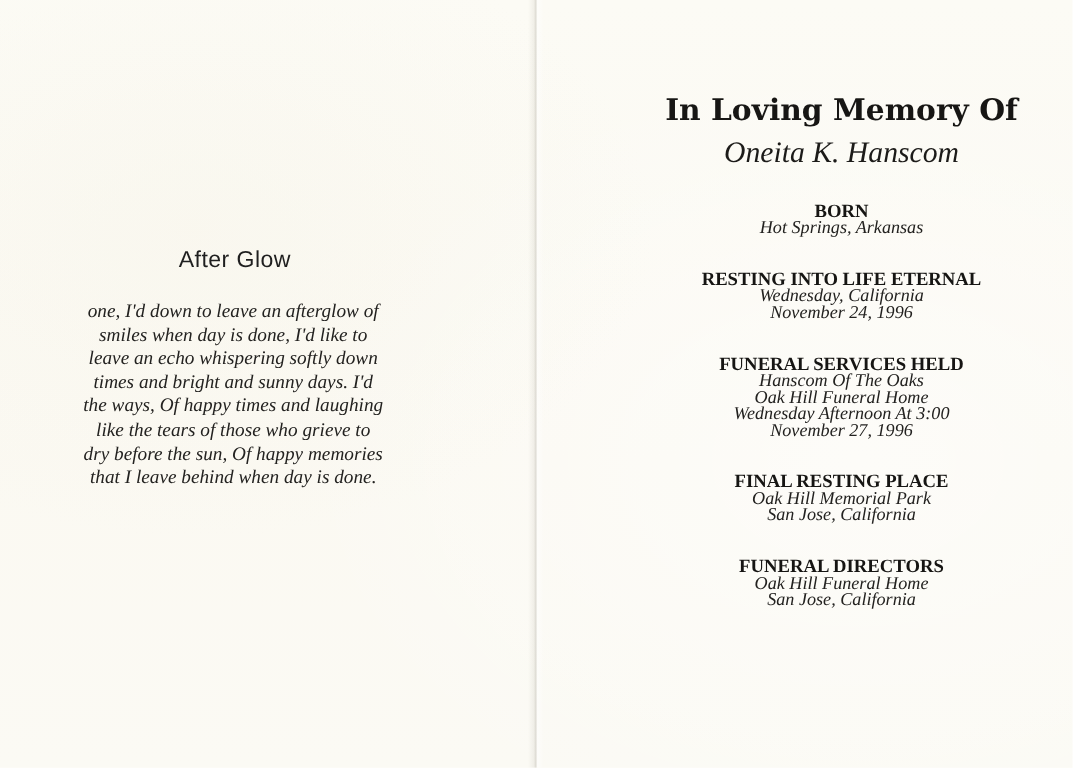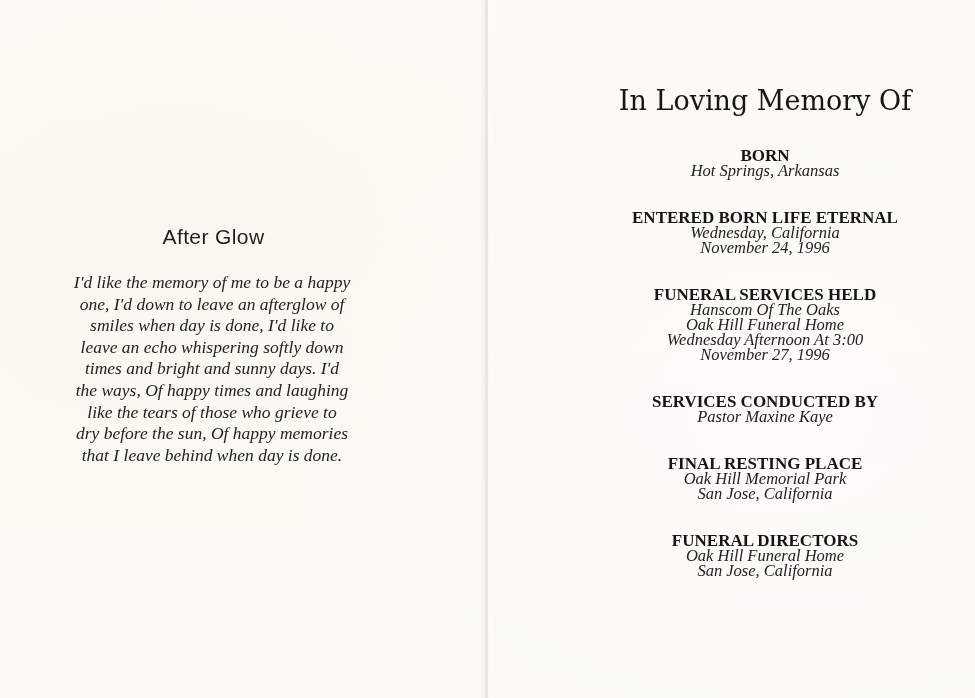--- a/index.html
+++ b/index.html
@@ -55,21 +55,21 @@
   }
 
   
   .memorial {
     position: absolute; top: 86px; left: 68px; width: 420px;
     text-align: center;
     color: #1e1d1b;
   }
   .memorial-header {
     font-family: "DejaVu Serif", serif;
-    font-weight: 400;
+    font-weight: 700;
     font-size: 27px; line-height: 30px;
     color: #171614;
   }
   .deceased-name {
     font-style: italic;
     font-size: 27px; line-height: 28px;
     margin-top: 8px;
     color: #1c1b19;
   }
   .section { margin-top: 20px; }
@@ -86,61 +86,57 @@
   }
 </style>
 </head>
 <body>
 
 <div class="scan">
 
   <div class="page page-left">
     <div class="poem-title">After Glow</div>
     <div class="poem">
-      <div class="poem-line">I'd like the memory of me to be a happy</div>
       <div class="poem-line">one, I'd down to leave an afterglow of</div>
       <div class="poem-line">smiles when day is done, I'd like to</div>
       <div class="poem-line">leave an echo whispering softly down</div>
       <div class="poem-line">times and bright and sunny days.  I'd</div>
       <div class="poem-line">the ways, Of happy times and laughing</div>
       <div class="poem-line">like the tears of those who grieve to</div>
       <div class="poem-line">dry before the sun, Of happy memories</div>
       <div class="poem-line">that I leave behind when day is done.</div>
     </div>
   </div>
 
   <div class="fold"></div>
 
   <div class="page page-right">
     <div class="memorial">
       <div class="memorial-header">In Loving Memory Of</div>
+      <div class="deceased-name">Oneita K. Hanscom</div>
 
       <div class="section">
         <div class="section-heading">BORN</div>
         <div class="section-line">Hot Springs, Arkansas</div>
       </div>
 
       <div class="section">
-        <div class="section-heading">ENTERED BORN LIFE ETERNAL</div>
+        <div class="section-heading">RESTING INTO LIFE ETERNAL</div>
         <div class="section-line">Wednesday, California</div>
         <div class="section-line">November 24, 1996</div>
       </div>
 
       <div class="section">
         <div class="section-heading">FUNERAL SERVICES HELD</div>
         <div class="section-line">Hanscom Of The Oaks</div>
         <div class="section-line">Oak Hill Funeral Home</div>
         <div class="section-line">Wednesday Afternoon At 3:00</div>
         <div class="section-line">November 27, 1996</div>
       </div>
 
-      <div class="section">
-        <div class="section-heading">SERVICES CONDUCTED BY</div>
-        <div class="section-line">Pastor Maxine Kaye</div>
-      </div>
 
       <div class="section">
         <div class="section-heading">FINAL RESTING PLACE</div>
         <div class="section-line">Oak Hill Memorial Park</div>
         <div class="section-line">San Jose, California</div>
       </div>
 
       <div class="section">
         <div class="section-heading">FUNERAL DIRECTORS</div>
         <div class="section-line">Oak Hill Funeral Home</div>

